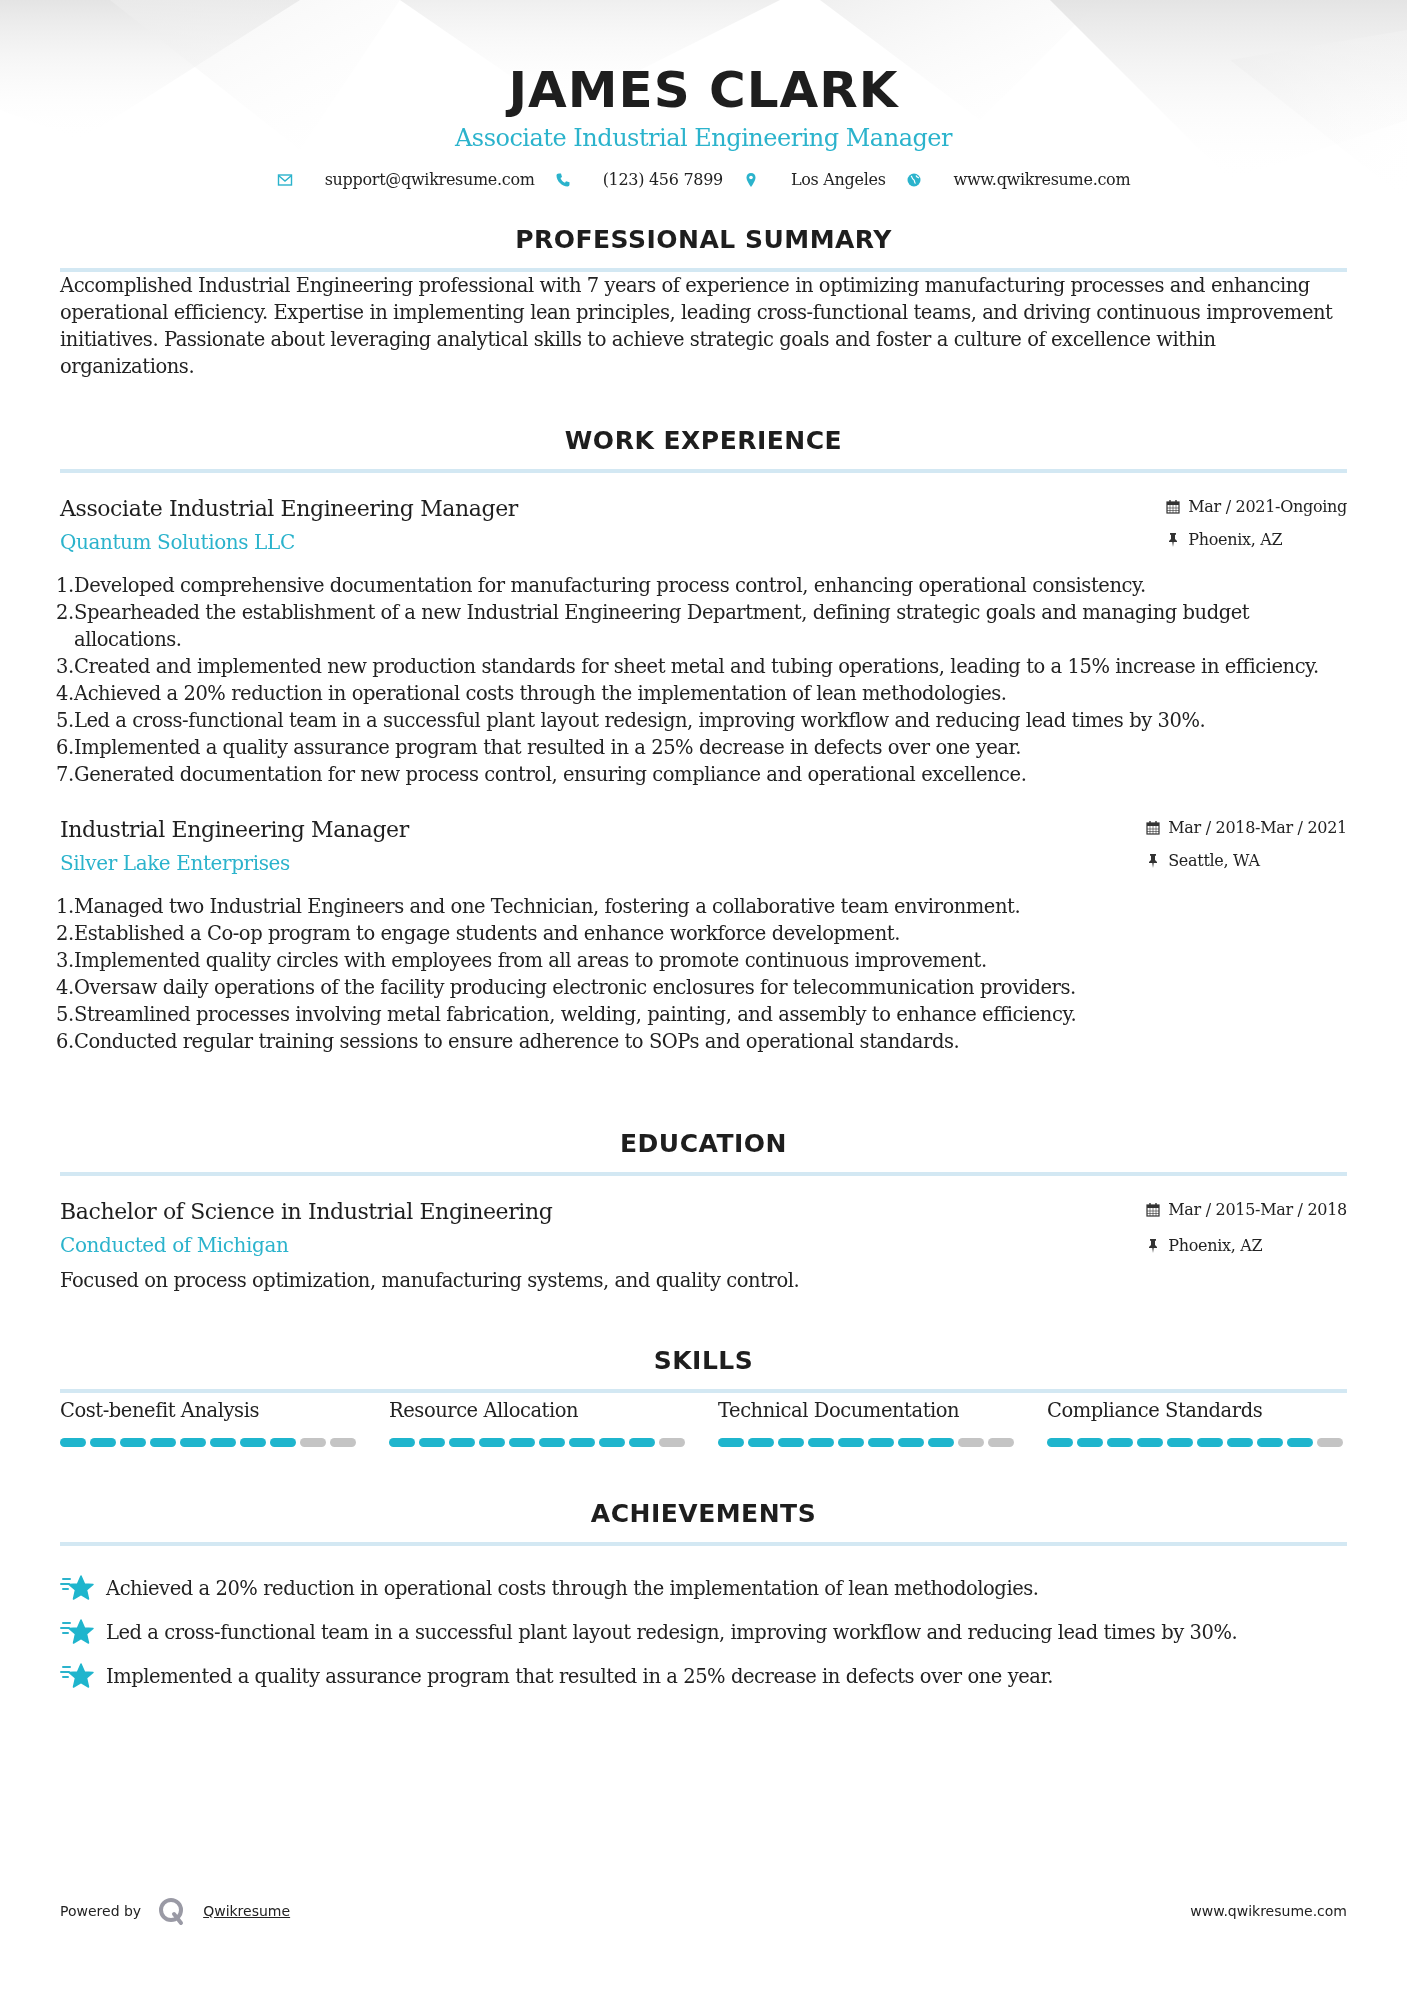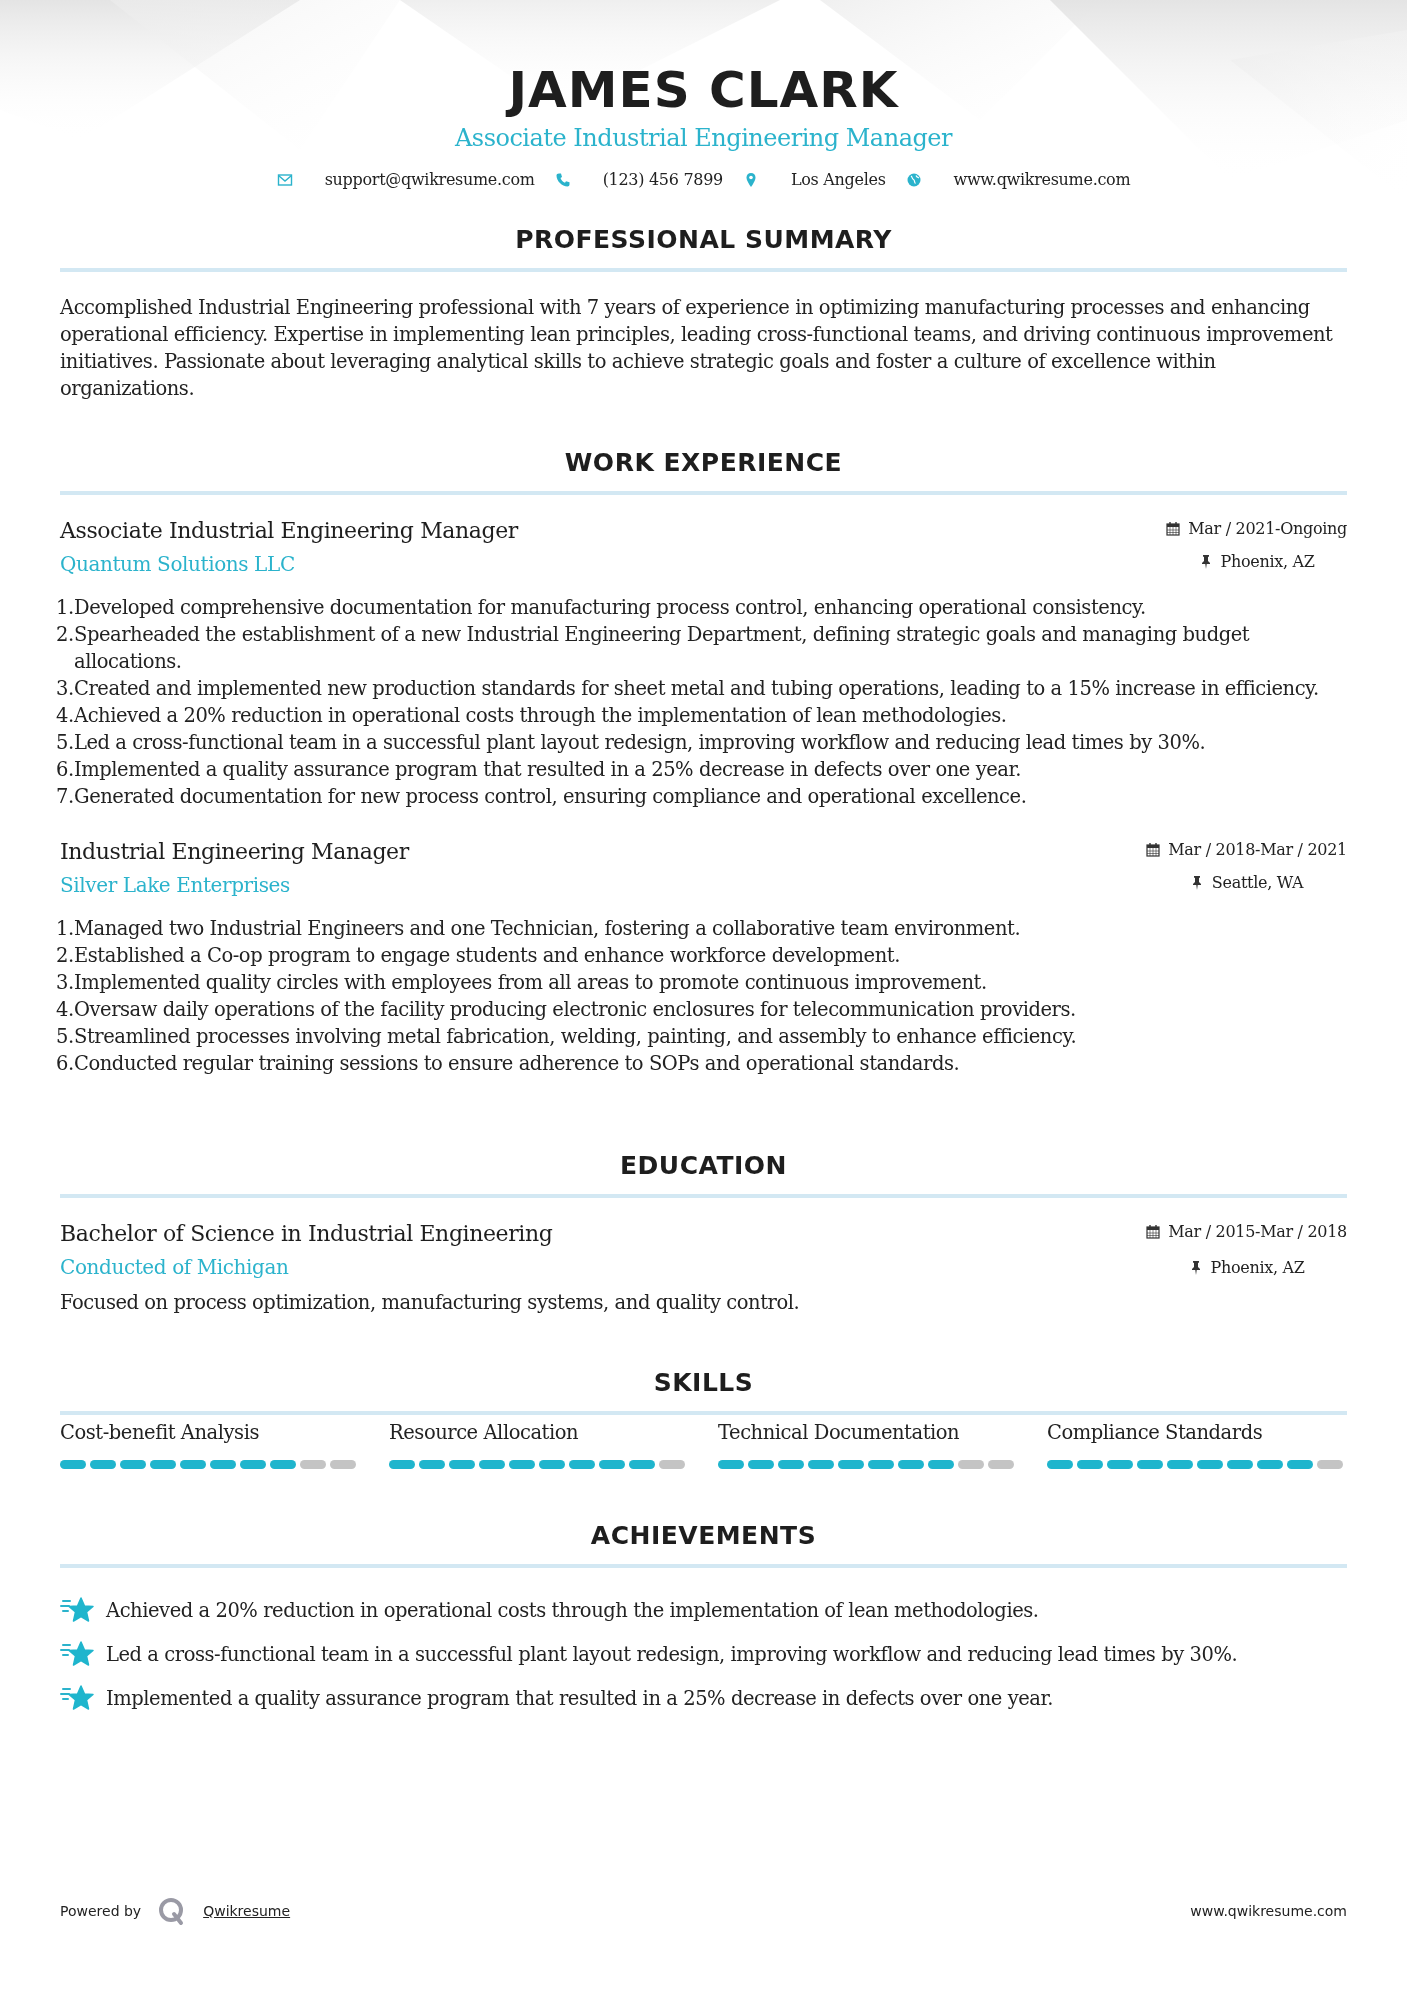--- a/index.html
+++ b/index.html
@@ -16,29 +16,29 @@
   .title { font-family: "DejaVu Serif", serif; font-size: 24px; color: #2bb3cc; margin-top: 4px; letter-spacing: -0.5px; }
   .contacts { display: flex; justify-content: center; align-items: center; gap: 14px; margin-top: 18px; font-size: 16px; color: #222; letter-spacing: -0.3px; }
   .contact { display: flex; align-items: center; gap: 32px; }
   .contact + .contact { margin-left: 6px; }
   .cicon { width: 16px; height: 16px; display: inline-block; }
 
   .section-title { font-family: "DejaVu Sans", sans-serif; font-weight: bold; font-size: 25px; text-align: center; color: #1e1e1e; letter-spacing: 0.5px; }
   .section-rule { height: 4px; background: #d3e8f3; margin-top: 14px; }
 
   .summary-sec { margin-top: 36px; }
-  .summary { font-size: 19.5px; line-height: 27px; margin-top: 22px; letter-spacing: -0.45px; color: #222; }
+  .summary { font-size: 19.5px; line-height: 27px; letter-spacing: -0.45px; color: #222; }
 
   .work-sec { margin-top: 46px; }
   .job { margin-top: 22px; }
   .job-head { display: flex; justify-content: space-between; align-items: flex-start; }
   .job-title { font-size: 22px; color: #1e1e1e; letter-spacing: -0.4px; line-height: 28px; }
   .job-company { font-size: 20px; color: #2bb3cc; margin-top: 7px; letter-spacing: -0.4px; }
   .meta { text-align: right; font-size: 16px; color: #222; letter-spacing: -0.3px; }
-  .meta-row { display: flex; justify-content: center; align-items: center; gap: 8px; height: 22px; }
+  .meta-row { display: flex; justify-content: flex-start; align-items: center; gap: 8px; height: 22px; }
   .meta-row + .meta-row { margin-top: 11px; }
   .micon { width: 14px; height: 15px; display: inline-block; }
 
   ol.bullets { list-style: none; margin-top: 18px; }
   ol.bullets li { display: flex; font-size: 19.5px; line-height: 27px; letter-spacing: -0.45px; color: #222; }
   ol.bullets li .num { width: 18px; flex: none; margin-left: -4px; }
 
   .edu-sec { margin-top: 74px; }
   .edu-desc { font-size: 19.5px; line-height: 27px; margin-top: 10px; letter-spacing: -0.45px; }
 

